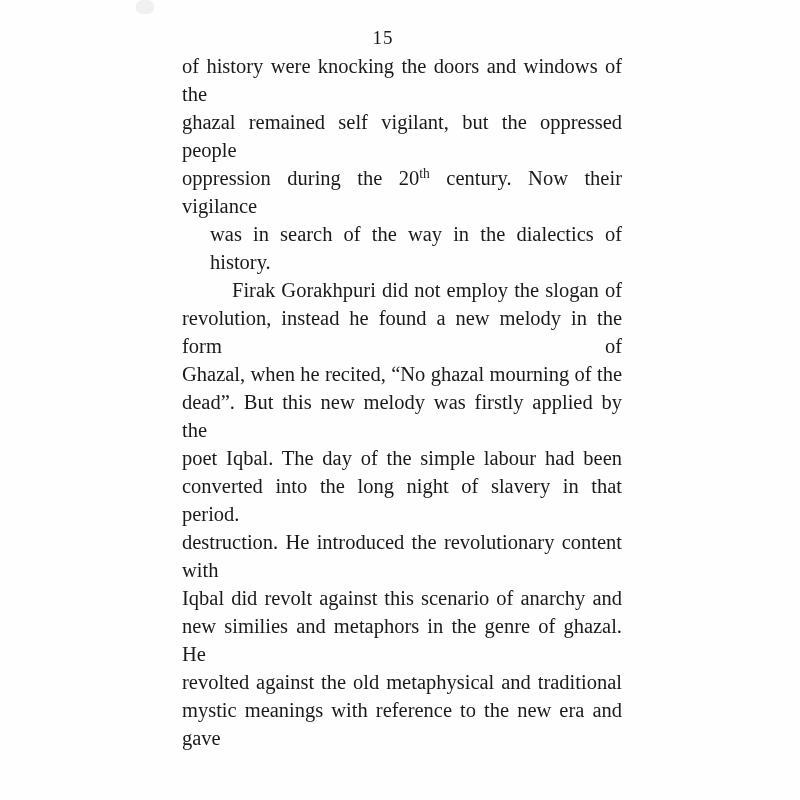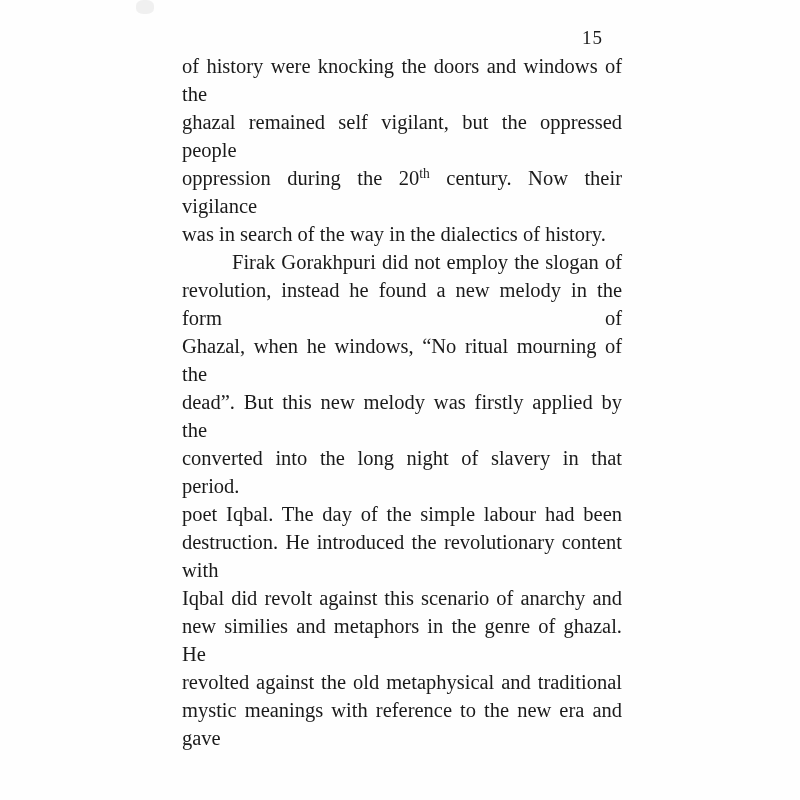--- a/index.html
+++ b/index.html
@@ -23,21 +23,21 @@
     width: 18px;
     height: 14px;
     background: rgba(120, 120, 120, 0.10);
     border-radius: 40%;
   }
   .page-number {
     position: absolute;
     top: 27px;
     left: 182px;
     width: 440px;
-    text-align: right;
+    text-align: center;
     transform: translateX(-19px);
     font-size: 19px;
     letter-spacing: 1px;
   }
   .text-block {
     position: absolute;
     top: 52px;
     left: 182px;
     width: 440px;
     font-size: 20.5px;
@@ -46,20 +46,21 @@
   .paragraph {
     margin: 0;
   }
   .line {
     text-align: justify;
     text-align-last: justify;
     white-space: normal;
   }
   .line.para-end {
     text-align-last: left;
+    margin-left: 28px;
   }
   .line.indent {
     padding-left: 50px;
     font-family: Liberation Serif, serif;
   }
   .line sup {
     font-size: 0.66em;
     line-height: 0;
     vertical-align: 0.5em;
   }
@@ -73,24 +74,24 @@
   <div class="text-block">
       <div class="paragraph">
         <div class="line">of history were knocking the doors and windows of the</div>
         <div class="line">ghazal remained self vigilant, but the oppressed people</div>
         <div class="line">oppression during the 20<sup>th</sup> century. Now their vigilance</div>
         <div class="line para-end">was in search of the way in the dialectics of history.</div>
       </div>
       <div class="paragraph">
         <div class="line indent">Firak Gorakhpuri did not employ the slogan of</div>
         <div class="line">revolution, instead he found a new melody in the form of</div>
-        <div class="line">Ghazal, when he windows, “No ritual mourning of the</div>
+        <div class="line">Ghazal, when he recited, “No ghazal mourning of the</div>
         <div class="line">dead”. But this new melody was firstly applied by the</div>
+        <div class="line">poet Iqbal. The day of the simple labour had been</div>
         <div class="line">converted into the long night of slavery in that period.</div>
-        <div class="line">poet Iqbal. The day of the simple labour had been</div>
         <div class="line">destruction. He introduced the revolutionary content with</div>
         <div class="line">Iqbal did revolt against this scenario of anarchy and</div>
         <div class="line">new similies and metaphors in the genre of ghazal. He</div>
         <div class="line">revolted against the old metaphysical and traditional</div>
         <div class="line">mystic meanings with reference to the new era and gave</div>
       </div>
     </div>
 </div>
 
 </body></html>

